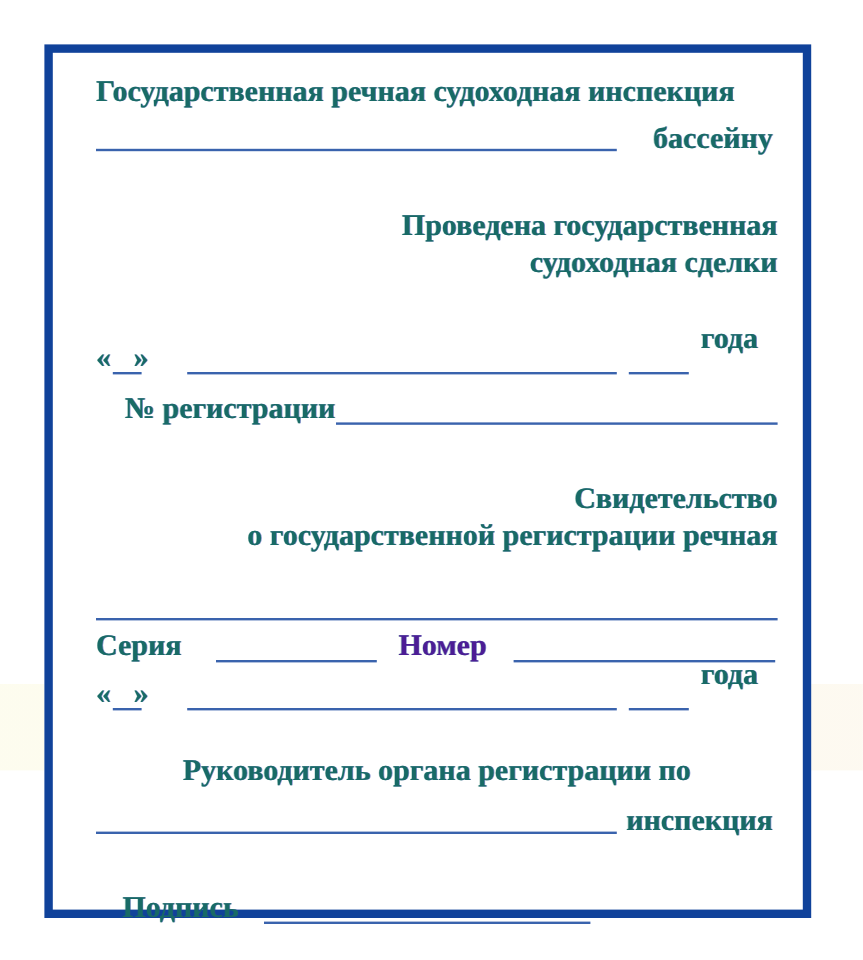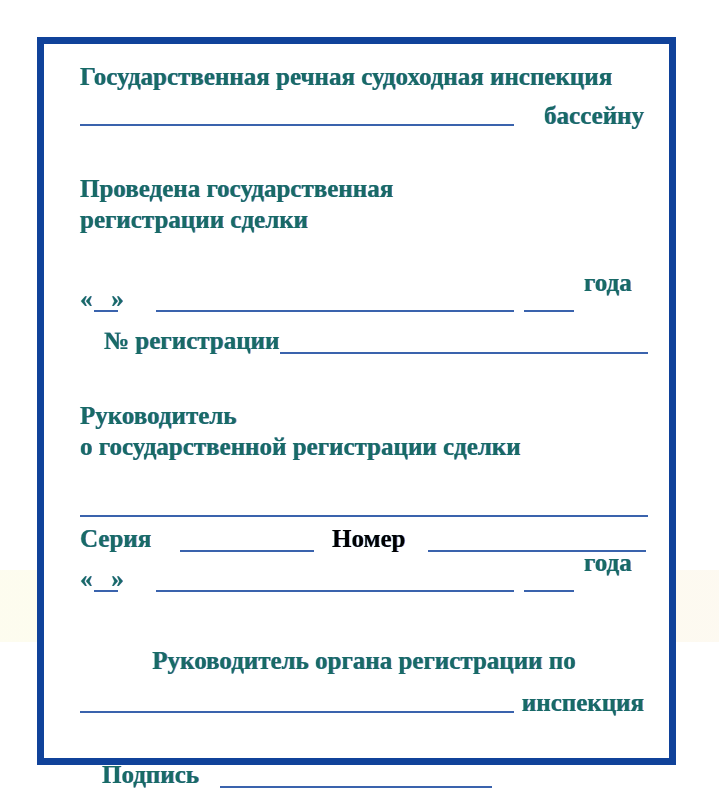--- a/index.html
+++ b/index.html
@@ -48,24 +48,24 @@
   
   .txt {
     color: #186a66;
     font-size: 25px;
     line-height: 1.22;
     white-space: nowrap;
     text-shadow: 0.6px 0 0 rgba(40,60,170,0.55), -0.5px 0 0 rgba(20,120,90,0.35);
     font-weight: bold;
   }
   .txt-blue {
-    color: #000000;
-  }
-
-  .center { text-align: left; white-space: normal; }
+    color: #4c1d95;
+  }
+
+  .center { text-align: right; white-space: normal; }
 
   .org-line1 { margin-top: 2px; }
   .org-line2 {
     position: relative;
     height: 34px;
     margin-top: 5px;
   }
   .org-line2 .ul-long {
     position: absolute;
     left: 0;
@@ -208,21 +208,21 @@
     letter-spacing: 1px;
     color: rgba(150,170,205,0.62);
     pointer-events: none;
     white-space: nowrap;
   }
   .wm-text .warm { color: rgba(205,165,140,0.60); }
 
   .head-row {
     position: relative;
     height: 38px;
-    margin-top: 42px;
+    margin-top: 24px;
     z-index: 3;
   }
   .head-row .head-txt {
     position: absolute;
     left: 0;
     right: 0;
     bottom: 2px;
     text-align: center;
   }
 
@@ -276,39 +276,39 @@
 
       <div class="txt org-line1">Государственная речная судоходная инспекция</div>
 
       <div class="org-line2">
         <div class="ul-long"></div>
         <div class="txt tail">бассейну</div>
       </div>
 
       <div class="block-reg">
         <div class="txt center">Проведена государственная</div>
-        <div class="txt center l2">регистрации сделки</div>
+        <div class="txt center l2">судоходная сделки</div>
       </div>
 
       <div class="date-row">
         <div class="txt q"><span>«</span>&nbsp;&nbsp;&nbsp;<span>»</span></div>
         <div class="ul-day"></div>
         <div class="ul-month"></div>
         <div class="ul-year"></div>
         <div class="txt year-word">года</div>
       </div>
 
       <div class="num-row">
         <div class="txt lbl">№ регистрации</div>
         <div class="ul-num"></div>
       </div>
 
       <div class="block-cert">
-        <div class="txt center">Руководитель</div>
-        <div class="txt center l2">о государственной регистрации сделки</div>
+        <div class="txt center">Свидетельство</div>
+        <div class="txt center l2">о государственной регистрации речная</div>
       </div>
 
       <div class="rule-full"></div>
 
       <div class="sn-row">
         <div class="txt seria">Серия</div>
         <div class="ul-seria"></div>
         <div class="txt nomer txt-blue">Номер</div>
         <div class="ul-nomer"></div>
       </div>

